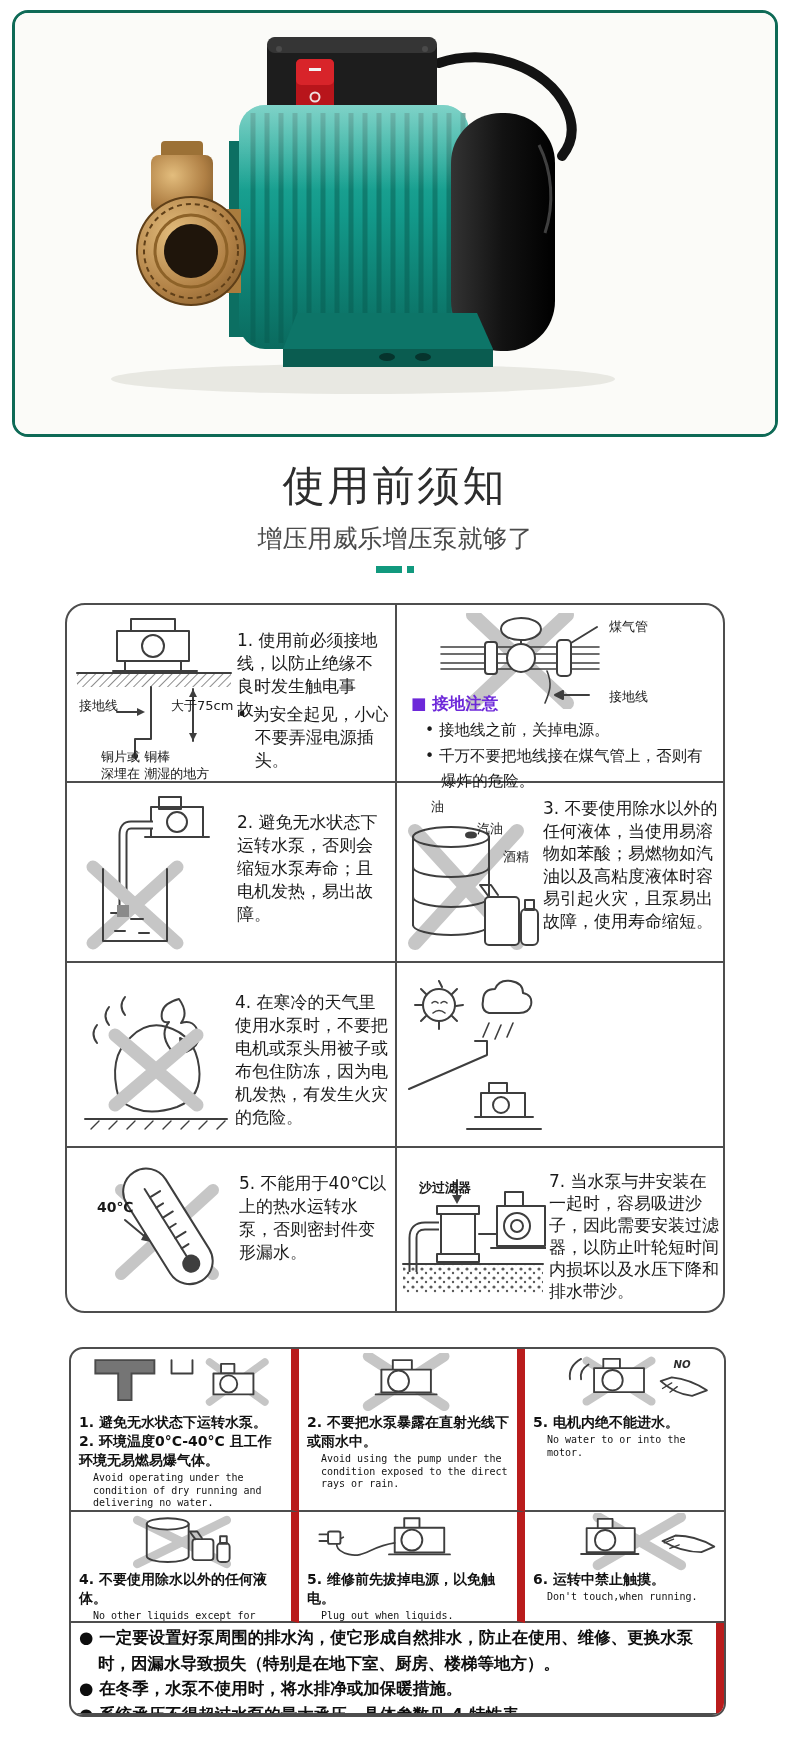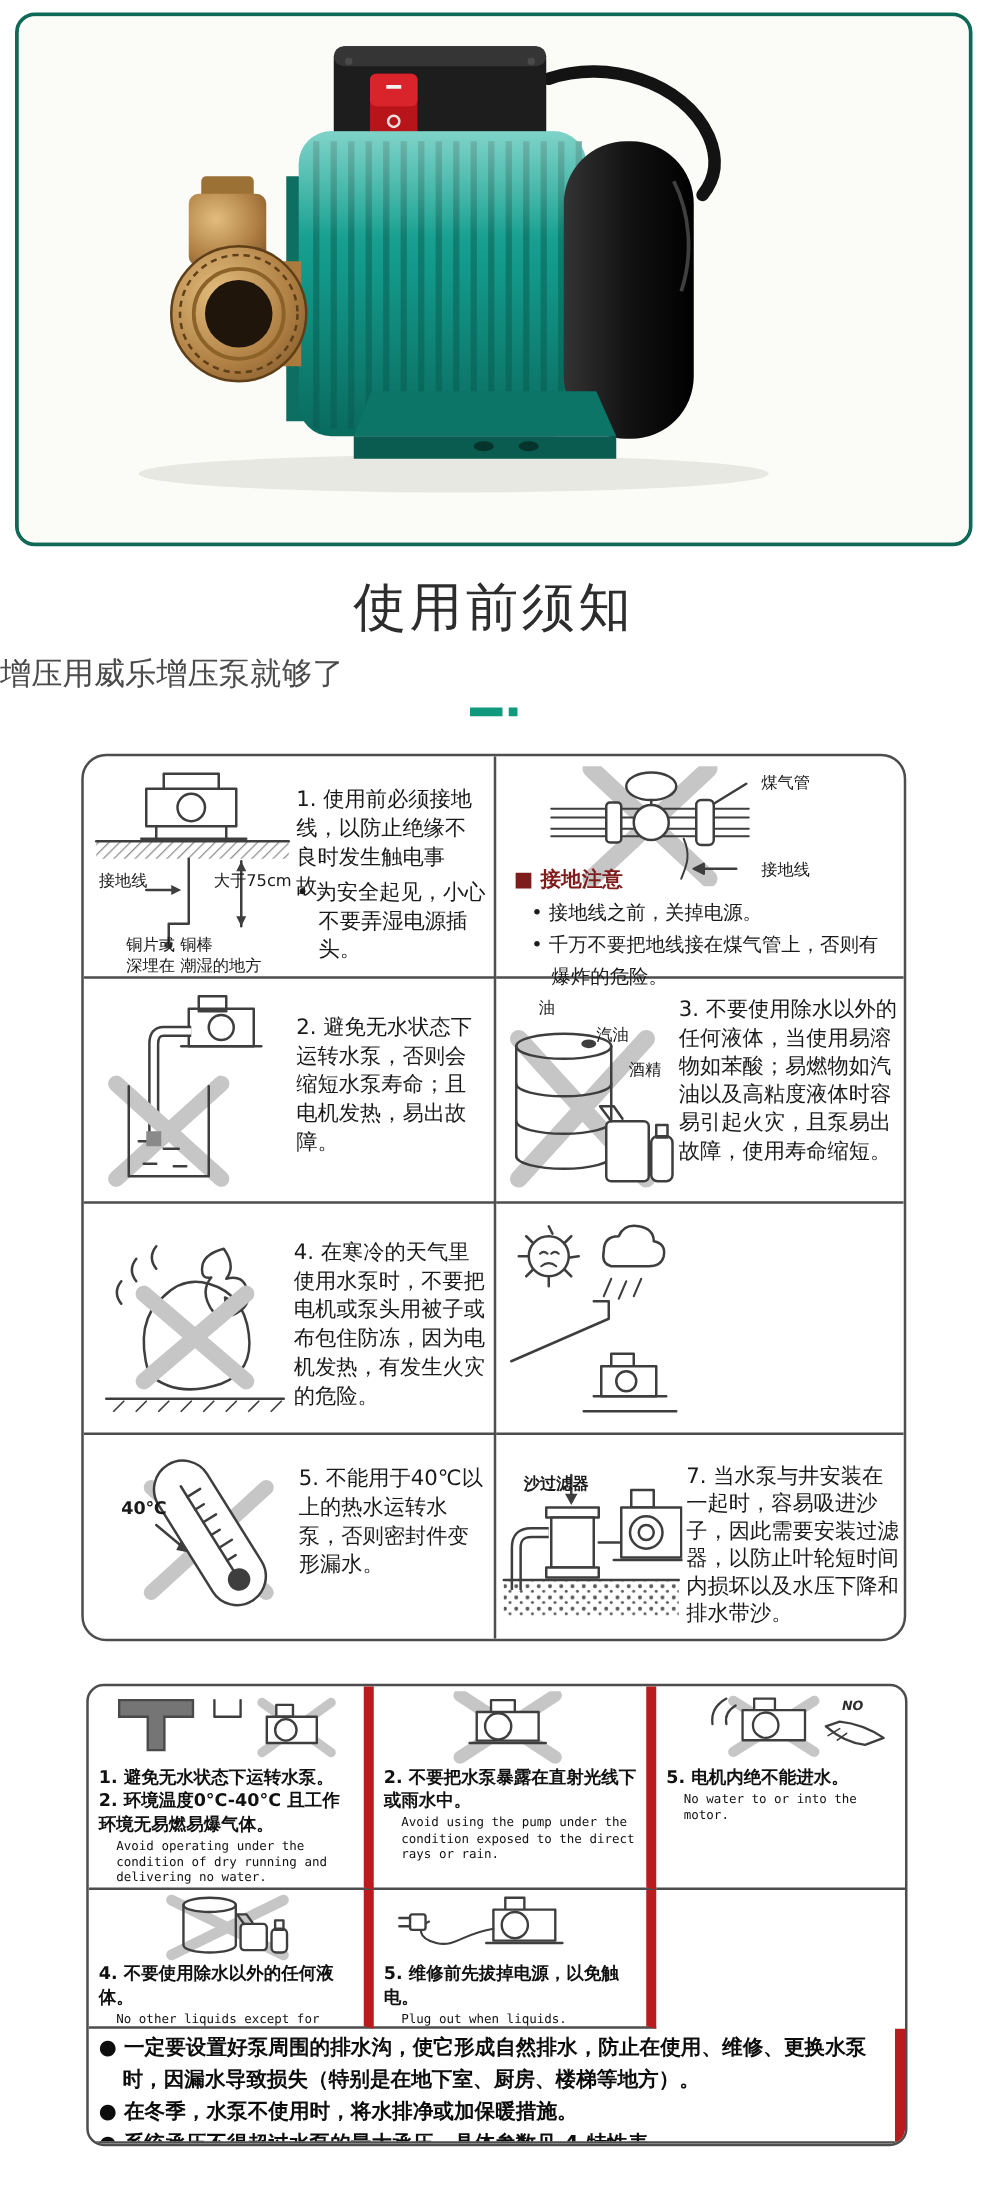--- a/index.html
+++ b/index.html
@@ -6,39 +6,39 @@
   html,body{background:#fff}
   .page{position:relative;width:790px;height:1752px;background:#fff;overflow:hidden;
         font-family:"DejaVu Sans",sans-serif;color:#1e1e1e}
   
   .hero{position:absolute;left:12px;top:10px;width:766px;height:427px;
         border:3px solid #0e6a56;border-radius:16px;overflow:hidden;background:#fbfbf8}
   .hero svg{display:block}
   
   .title{position:absolute;top:458px;left:0;width:100%;text-align:center;
          font-size:42px;font-weight:500;letter-spacing:3px;color:#2d2d2d}
-  .subtitle{position:absolute;top:522px;left:0;width:100%;text-align:left;
+  .subtitle{position:absolute;top:522px;left:0;width:100%;text-align:center;
             font-size:25px;color:#4b4b4b}
   .accent{position:absolute;top:566px;left:0;width:100%;display:flex;justify-content:center;gap:5px}
   .accent .dash{width:26px;height:7px;background:#11997e}
   .accent .dot{width:7px;height:7px;background:#11997e}
   
   .tbl1{position:absolute;left:65px;top:603px;width:660px;height:710px;
         border:2px solid #4d4d4d;border-radius:20px;overflow:hidden;
         display:grid;grid-template-columns:330px 326px;grid-template-rows:178px 180px 185px 163px;
         background:#fff}
   .tbl1 .c{position:relative;border-right:2px solid #4d4d4d;border-bottom:2px solid #4d4d4d}
   .tbl1 .lc{border-right:none}
   .tbl1 .lr{border-bottom:none}
   .t1-text{position:absolute;font-size:17px;line-height:23px;color:#1a1a1a}
   .t1-bullet{padding-left:1.05em;text-indent:-1.05em}
   .lbl{position:absolute;font-size:13px;line-height:15px;color:#1a1a1a;white-space:nowrap}
   .illus{position:absolute}
   .illus svg{display:block}
-  .t1-head{position:absolute;font-size:16.5px;font-weight:bold;color:#7f1d1d}
+  .t1-head{position:absolute;font-size:16.5px;font-weight:bold;color:#6d28d9}
   
   .tbl2{position:absolute;left:69px;top:1347px;width:657px;height:370px;
         border:2px solid #4d4d4d;border-radius:14px;overflow:hidden;
         display:grid;grid-template-columns:228px 226px 199px;grid-template-rows:163px 111px 1fr;background:#fff}
   .tbl2 .s{border-right:8px solid #b91c1c;border-bottom:2px solid #4d4d4d;padding:2px 6px 0 8px;overflow:hidden}
   .tbl2 .lc{border-right:none}
   .s-icon{height:56px;display:flex;align-items:center;justify-content:center}
   .rowA .s-icon{height:62px}
   .s-zh{font-size:14px;font-weight:bold;line-height:19px;color:#111}
   .s-en{font-family:"DejaVu Sans Mono",monospace;font-size:10px;line-height:12.5px;
@@ -388,20 +388,37 @@
             <path d="M90 30 C64 34 58 46 42 42 S 26 28 36 24" stroke-width="1.8"></path>
             <rect x="20" y="18" width="13" height="13" rx="2" fill="#fff"></rect>
             <path d="M20 21 h-9 M20 28 h-9"></path>
           </g>
         </svg>
       </div>
       <div class="s-zh">5. 维修前先拔掉电源，以免触电。</div>
       <div class="s-en">Plug out when liquids.</div>
     </div>
 
+    <div class="s lc">
+      <div class="s-icon">
+        <svg width="190" height="58" viewBox="0 0 200 58">
+          <path d="M70 2 L160 54 M160 2 L70 54" class="xg" stroke-width="11"></path>
+          <g class="ln">
+            <rect x="70" y="4" width="16" height="12" fill="#fff"></rect>
+            <rect x="58" y="14" width="52" height="26" fill="#fff"></rect>
+              <circle cx="78" cy="27" r="11"></circle>
+            <path d="M52 42 h62"></path>
+            <path d="M196 34 q-20 -12 -42 -12 l-14 6 q20 12 42 12 z" fill="#fff"></path>
+            <path d="M152 26 l-10 4 M158 32 l-10 4" stroke-width="1.4"></path>
+          </g>
+        </svg>
+      </div>
+      <div class="s-zh">6. 运转中禁止触摸。</div>
+      <div class="s-en">Don't touch,when running.</div>
+    </div>
 
     <div class="s notes">
       <div class="note">● 一定要设置好泵周围的排水沟，使它形成自然排水，防止在使用、维修、更换水泵时，因漏水导致损失（特别是在地下室、厨房、楼梯等地方）。</div>
       <div class="note">● 在冬季，水泵不使用时，将水排净或加保暖措施。</div>
       <div class="note">● 系统承压不得超过水泵的最大承压，具体参数见 4.特性表。</div>
     </div>
   </div>
 
 </div>
 

